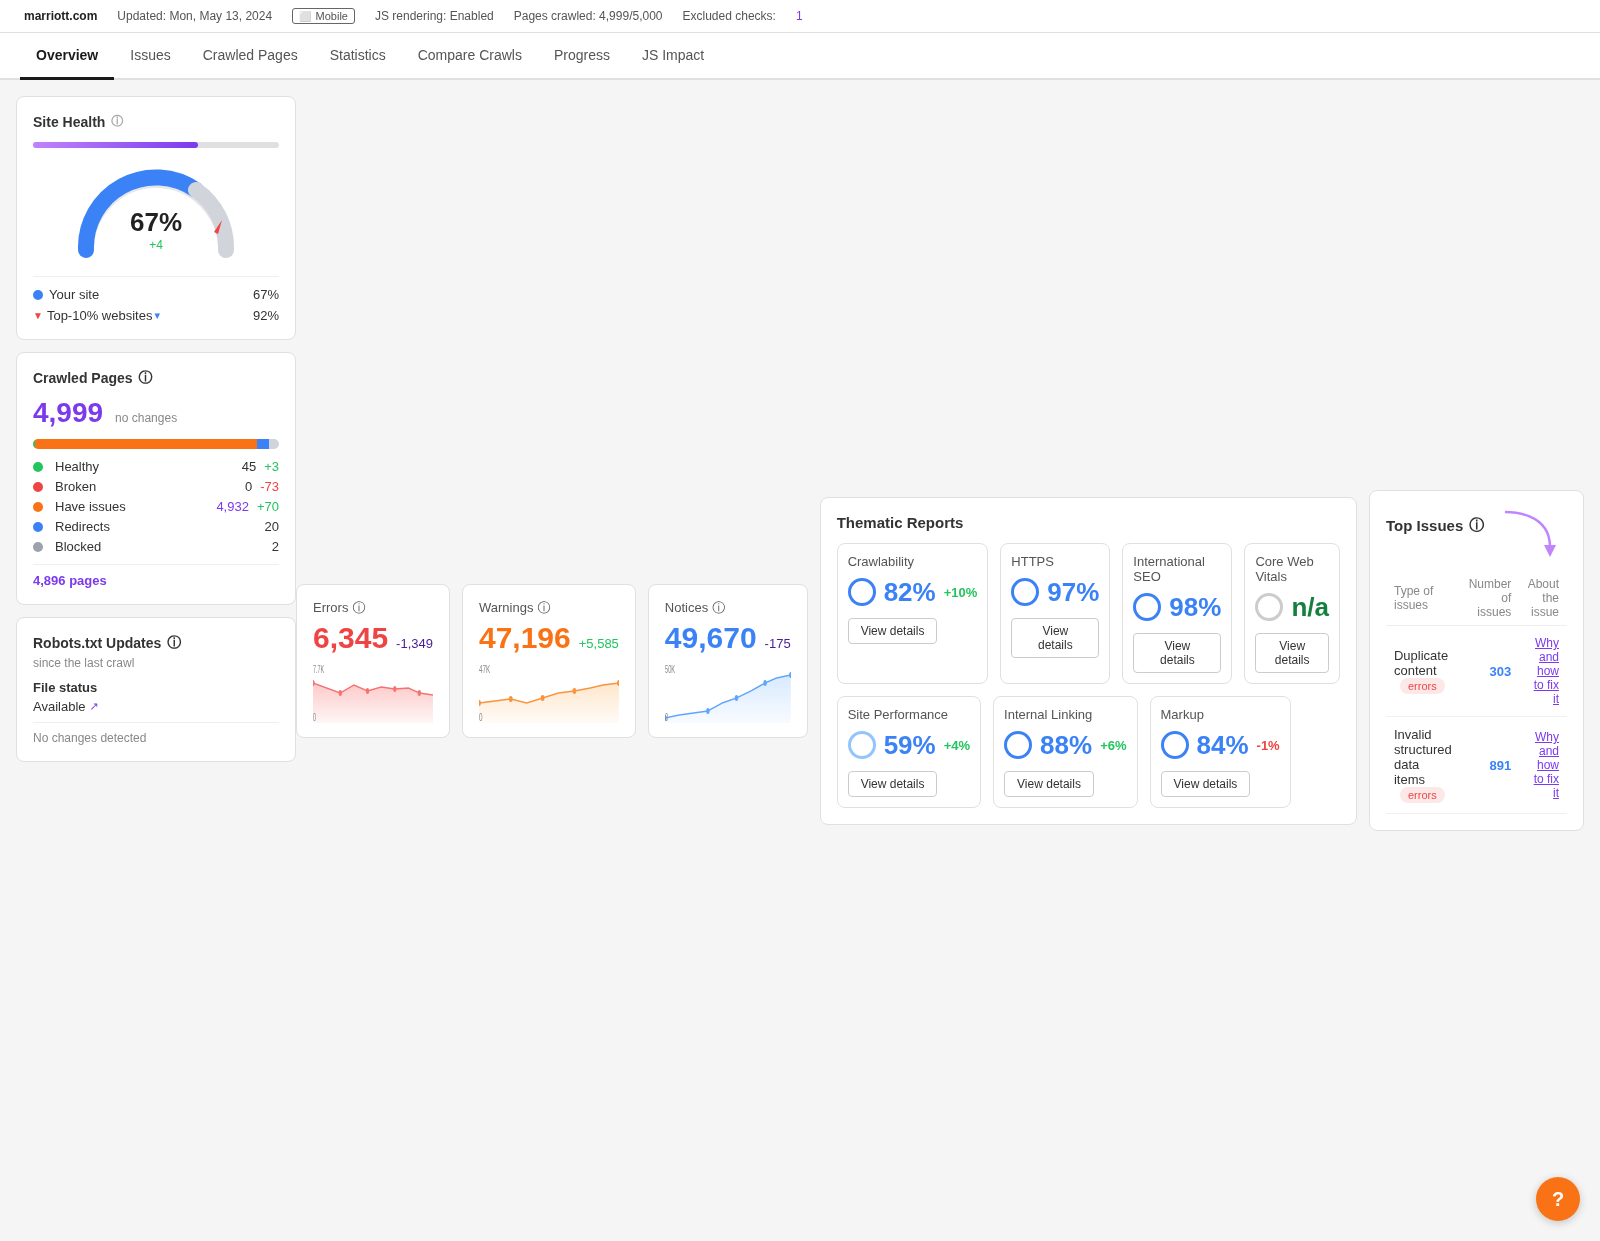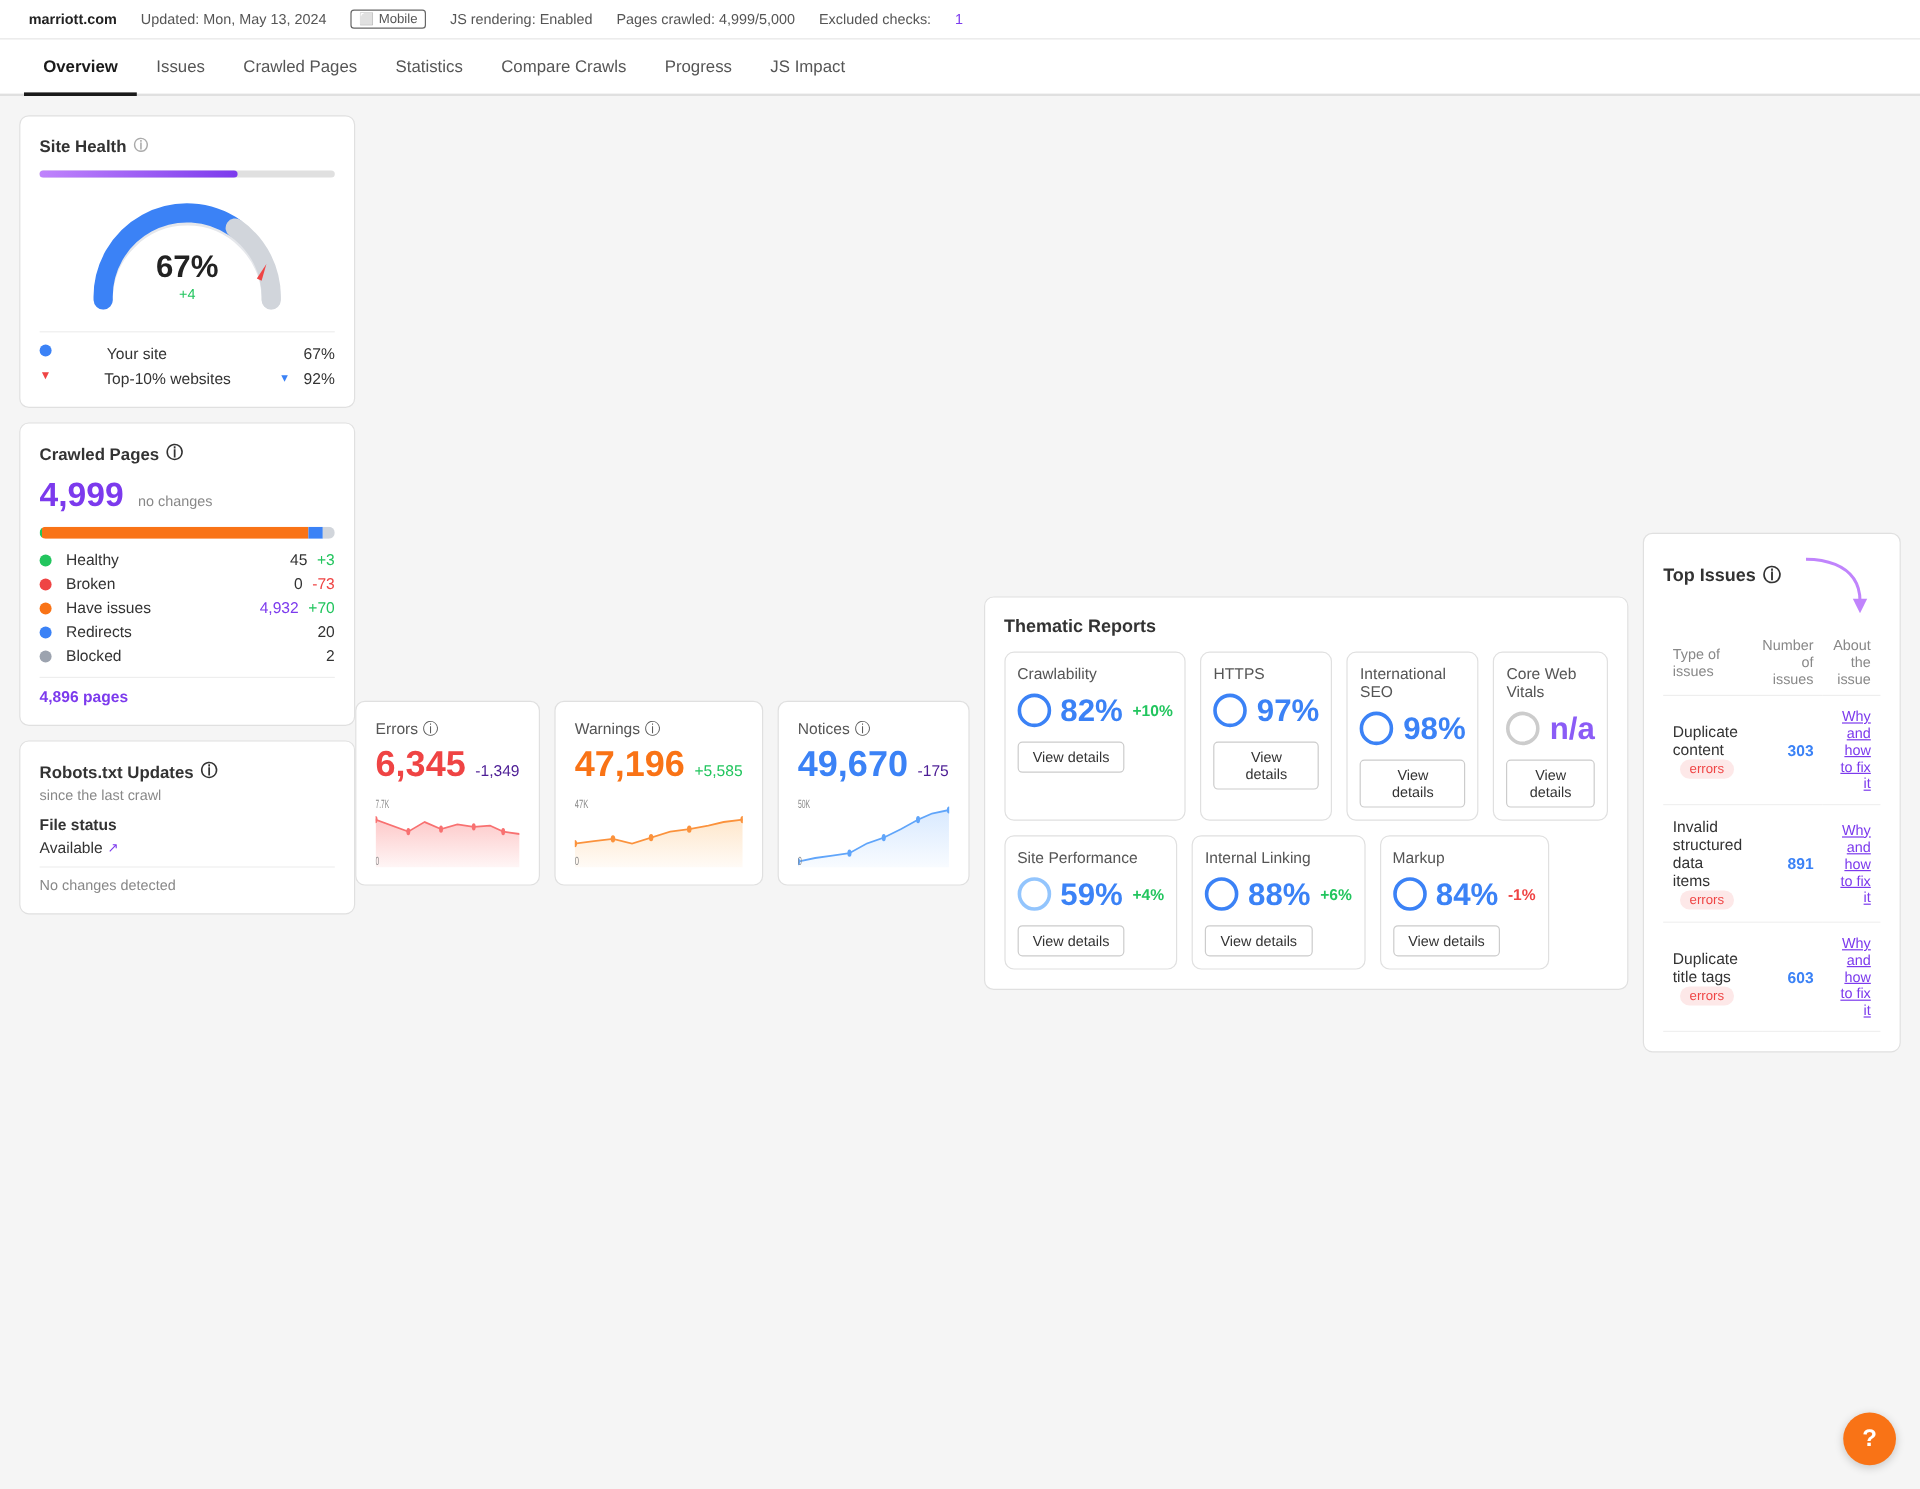--- a/index.html
+++ b/index.html
@@ -27,21 +27,21 @@
     .health-bar-container { width: 100%; height: 6px; background: #e0e0e0; border-radius: 3px; margin-bottom: 12px; }
     .health-bar { width: 67%; height: 100%; background: linear-gradient(90deg, #c084fc, #7c3aed); border-radius: 3px; }
     .gauge-container { display: flex; justify-content: center; margin: 8px 0 16px; position: relative; }
     .gauge-svg { width: 180px; height: 100px; }
     .gauge-percent { position: absolute; bottom: 8px; left: 50%; transform: translateX(-50%); text-align: center; }
     .gauge-percent .pct { font-size: 26px; font-weight: 700; color: #222; }
     .gauge-percent .change { font-size: 12px; color: #22c55e; }
     .health-legend { display: flex; flex-direction: column; gap: 6px; border-top: 1px solid #eee; padding-top: 10px; }
     .legend-row { display: flex; align-items: center; justify-content: space-between; font-size: 13px; }
     .legend-dot { width: 10px; height: 10px; border-radius: 50%; margin-right: 6px; display: inline-block; }
-    .legend-label { display: flex; align-items: flex-start; gap: 40px; }
+    .legend-label { display: flex; align-items: center; }
     .legend-value { font-weight: 500; }
     .triangle-icon { color: #ef4444; font-size: 10px; margin-right: 4px; }
 
     
     .section-title { font-weight: 700; font-size: 14px; display: flex; align-items: center; gap: 6px; margin-bottom: 10px; }
     .crawled-count { font-size: 28px; font-weight: 700; color: #7c3aed; }
     .no-changes { font-size: 12px; color: #888; margin-left: 6px; }
     .progress-bar { width: 100%; height: 10px; border-radius: 5px; overflow: hidden; display: flex; margin: 10px 0; }
     .pb-green { background: #22c55e; flex: 0 0 1%; }
     .pb-orange { background: #f97316; flex: 0 0 90%; }
@@ -395,21 +395,21 @@
             <span class="circle-icon"></span>
             <span>98%</span>
           </div>
           <button class="view-btn">View details</button>
         </div>
 
         <div class="report-card">
           <div class="report-name">Core Web Vitals</div>
           <div class="report-score na-score">
             <span class="na-circle"></span>
-            <span style="color:#8b5cf6;">n/a</span>
+            <span style="color:#15803d;">n/a</span>
           </div>
           <button class="view-btn">View details</button>
         </div>
       </div>
 
       <div class="reports-grid-2">
 
         <div class="report-card">
           <div class="report-name">Site Performance</div>
           <div class="report-score">
@@ -475,28 +475,20 @@
             <td class="link">Why and how to fix it</td>
           </tr>
           <tr>
             <td>
               Invalid structured data items
               <span class="badge error">errors</span>
             </td>
             <td class="blue-num">891</td>
             <td class="link">Why and how to fix it</td>
           </tr>
-          <tr>
-            <td>
-              Duplicate title tags
-              <span class="badge error">errors</span>
-            </td>
-            <td class="blue-num">603</td>
-            <td class="link">Why and how to fix it</td>
-          </tr>
         </tbody>
       </table>
     </div>
 
   </div>
 </div>
 
 <div class="help-btn">?</div>
 
 </body></html>

